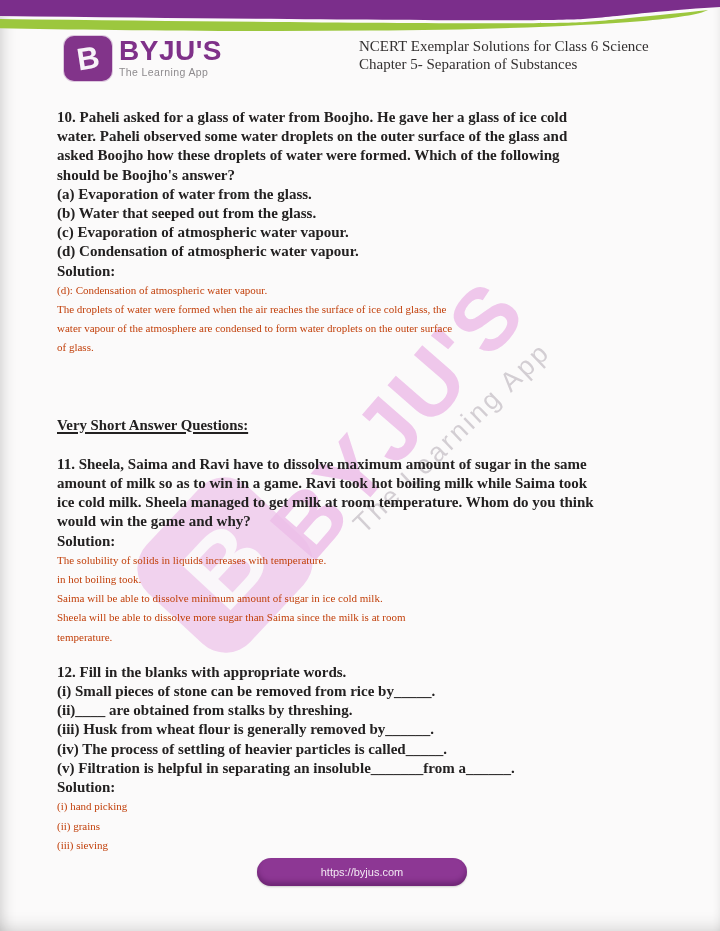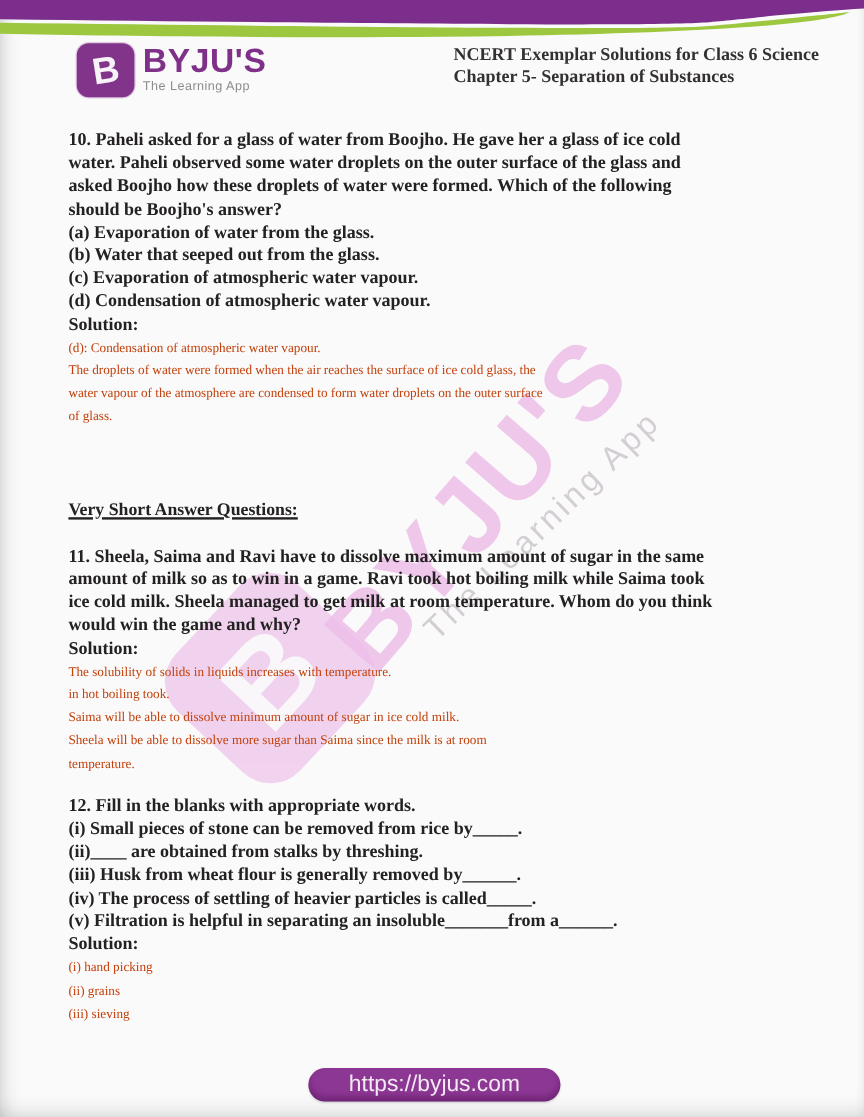--- a/index.html
+++ b/index.html
@@ -33,22 +33,22 @@
     font-family:"Liberation Sans",sans-serif;font-weight:bold;
     font-size:28px;line-height:29px;color:#7f3189;letter-spacing:.5px;
   }
   .brand-tagline{
     font-family:"Liberation Sans",sans-serif;font-size:10.5px;color:#8e8b8e;
     letter-spacing:.4px;margin-top:1px;
   }
 
   
   .doc-title{
-    position:absolute;left:378px;top:38px;z-index:3;
-    font-weight:bold;font-size:15px;line-height:17.5px;color:#333030;
+    position:absolute;left:359px;top:38px;z-index:3;
+    font-weight:normal;font-size:15px;line-height:17.5px;color:#333030;
   }
 
   
   .watermark{position:absolute;inset:0;z-index:1;pointer-events:none;}
   .wm-badge{
     position:absolute;left:152px;top:494px;width:146px;height:142px;
     border-radius:34px;background:#efc9ec;opacity:.8;
     transform:rotate(-47deg);
     display:flex;align-items:center;justify-content:center;
   }
@@ -76,24 +76,23 @@
   .line.heading{
     font-weight:bold;font-size:14.8px;color:#232121;
     text-decoration:underline;text-decoration-thickness:1.5px;text-underline-offset:2px;margin-top:43px;
   }
 
   
   .footer-pill{
     position:absolute;left:257px;top:858px;width:210px;height:28px;z-index:3;
     background:#8d3794;border-radius:14px;
     display:flex;align-items:center;justify-content:center;
-    font-family:"Liberation Sans",sans-serif;font-size:19px;color:#f2e9f3;
+    font-family:"Liberation Sans",sans-serif;font-size:11px;color:#f2e9f3;
     text-decoration:none;
     box-shadow:inset 0 -4px 5px rgba(55,5,60,.35), 0 1px 2px rgba(0,0,0,.18);
-    margin-top:32px;
   }
 </style>
 </head>
 <body>
 
 <div class="page">
 
   <svg class="swoosh" width="720" height="50" viewBox="0 0 720 50" aria-hidden="true">
     <path fill="#7b2e8b" d="M0,0 H720 V7 C700,8.2 676,10 648,12.8 C614,16.2 600,18 583,19 C530,22 300,19.5 0,16 Z"></path>
     <path fill="#9cc73e" d="M0,19 C300,22.5 532,25 585,22 C603,21 620,19 650,16 C678,13.2 698,11.2 708,10

